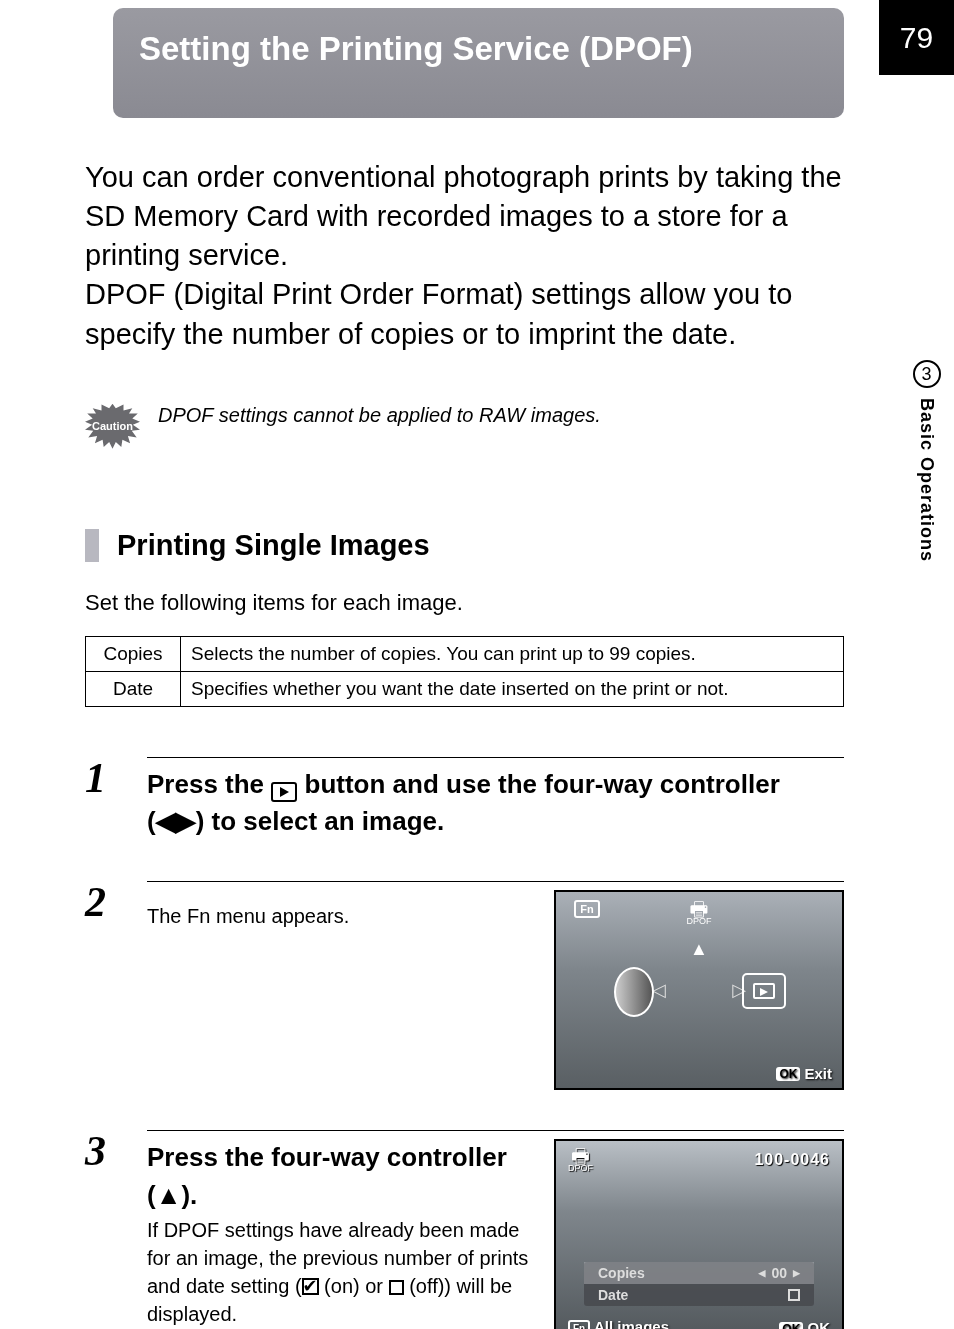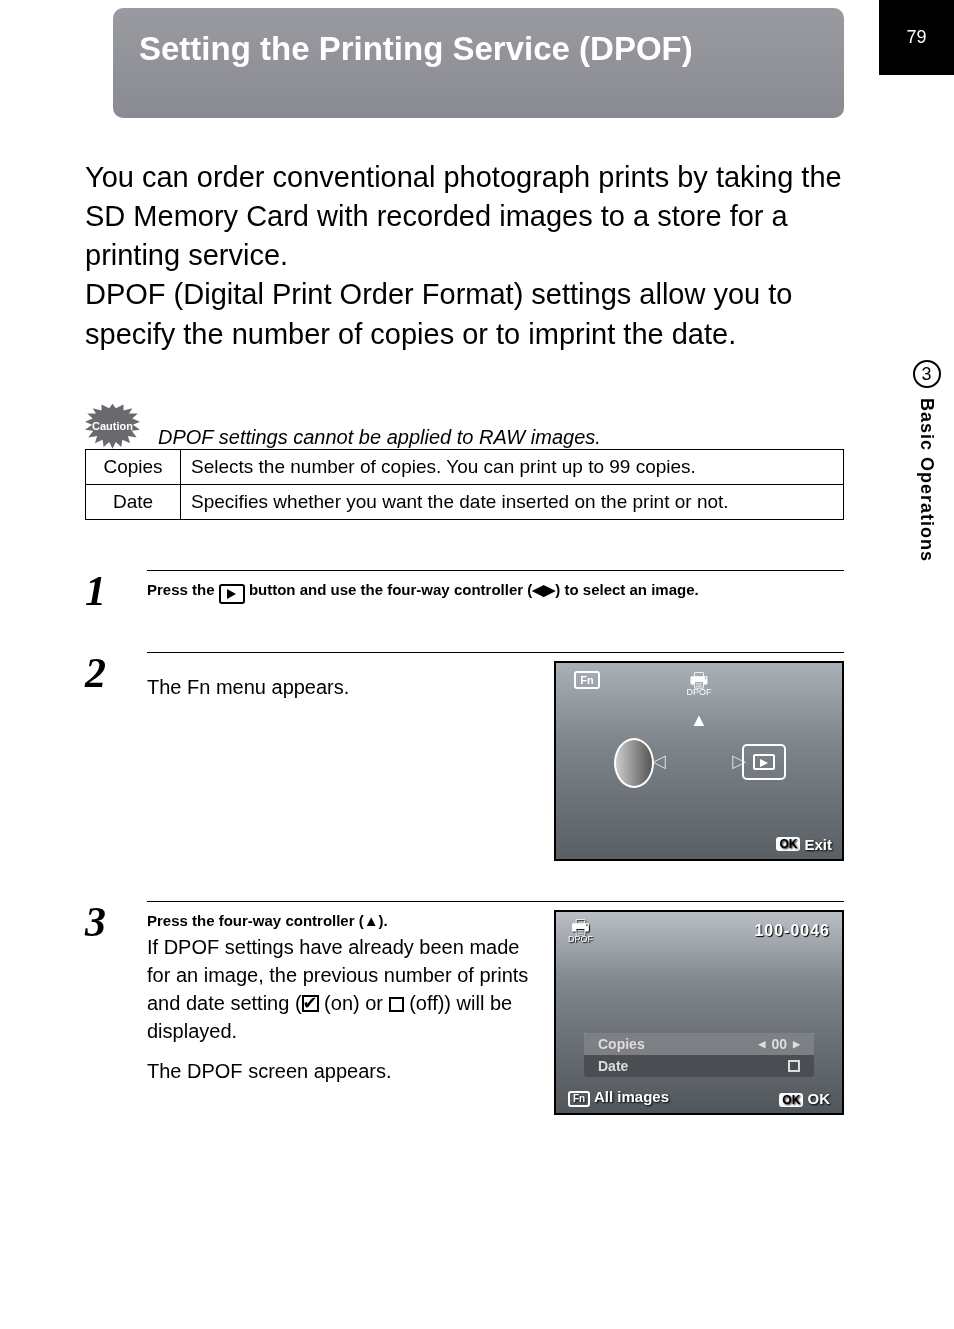--- a/index.html
+++ b/index.html
@@ -1,37 +1,37 @@
 <!DOCTYPE html>
 <html><head>
 <meta charset="utf-8">
 <style>
   * { box-sizing: border-box; margin: 0; padding: 0; }
   body { font-family: Arial, Helvetica, sans-serif; width: 954px; height: 1329px; position: relative; background: #fff; color: #000; }
-  .page-number-box { position: absolute; top: 0; right: 0; width: 75px; height: 75px; background: #000; color: #fff; display: flex; align-items: center; justify-content: center; font-size: 18px; }
+  .page-number-box { position: absolute; top: 0; right: 0; width: 75px; height: 75px; background: #000; color: #fff; display: flex; align-items: center; justify-content: center; font-size: 30px; }
   .side-tab { position: absolute; top: 360px; right: 0; width: 55px; height: 280px; display:flex; flex-direction:column; align-items:center; }
   .side-circle { width: 28px; height: 28px; border-radius: 50%; border: 2px solid #000; display: flex; align-items: center; justify-content: center; font-size: 18px; margin-bottom: 10px; }
   .side-label { writing-mode: vertical-rl; text-orientation: mixed; font-weight: bold; font-size: 18px; letter-spacing: 1px; }
   .content { padding: 0 110px 0 85px; }
   .title-banner { background: linear-gradient(#9a9aa1,#8a8a92); border-radius: 10px; padding: 22px 26px 50px 26px; margin-top: 8px; position: relative; margin-left: 28px; }
   .title-banner h1 { color:#fff; font-size: 33px; font-weight: bold; }
   .intro { font-size: 29px; line-height: 1.35; margin-top: 40px; }
-  .caution-row { display:flex; align-items:flex-end; gap:18px; margin-top:50px; }
+  .caution-row { display:flex; align-items:flex-start; gap:18px; margin-top:50px; }
   .caution-burst { width:55px; height:45px; background:#6a6a6e; position:relative; display:flex; align-items:center; justify-content:center; color:#fff; font-size:11px; font-weight:bold; clip-path: polygon(50% 0%,56% 10%,70% 2%,70% 15%,86% 10%,80% 22%,96% 22%,86% 33%,100% 40%,87% 47%,100% 58%,85% 60%,94% 75%,78% 72%,82% 88%,68% 80%,66% 96%,56% 85%,50% 100%,44% 85%,34% 96%,32% 80%,18% 88%,22% 72%,6% 75%,15% 60%,0% 58%,13% 47%,0% 40%,14% 33%,4% 22%,20% 22%,14% 10%,30% 15%,30% 2%,44% 10%); }
   .caution-text { font-size:20px;font-style:italic; }
   .section-bar { border-left: 14px solid #b8b8c0; padding-left: 18px; margin-top: 80px; margin-bottom: 28px;}
   .section-bar h2 { font-size: 29px; font-weight: bold; }
   .set-line { font-size: 22px; margin-bottom: 20px; }
   table.spec { border-collapse: collapse; width: 100%; margin-bottom: 50px; }
   table.spec td { border: 1px solid #000; padding: 6px 10px; font-size: 19px; }
   table.spec td:first-child { width: 95px; text-align:center; }
   .step { display:flex; gap: 22px; margin-bottom: 40px; }
   .step-num { font-family: 'Brush Script MT','Comic Sans MS',cursive; font-style: italic; font-size: 42px; font-weight: bold; line-height: 1; width: 40px; flex-shrink:0; }
   .step-body { flex: 1; border-top: 1px solid #000; padding-top: 8px; }
-  .step-title { font-size: 15px; font-weight: bold; line-height: 1.45; }
+  .step-title { font-size: 26px; font-weight: bold; line-height: 1.45; }
   .step-desc { font-size: 20px; margin-top: 12px; line-height: 1.4; }
   .step-row { display:flex; gap: 20px; align-items:flex-start; }
   .step-text-col { flex: 1; }
   .play-icon{ width:26px;height:20px;border:2px solid #000;border-radius:3px;display:inline-flex;align-items:center;justify-content:center; vertical-align:-4px; }
   .play-icon::before{content:"";border-left:9px solid #000;border-top:5px solid transparent;border-bottom:5px solid transparent;}
   .fn-text{ font-family: Arial; font-weight:bold; }
   .check-on{ display:inline-block; width:17px;height:17px;border:2px solid #000; position:relative; vertical-align:-2px;}
   .check-on::after{content:"✔"; position:absolute; top:-6px; left:-1px; font-size:18px; }
   .check-off{ display:inline-block; width:15px;height:15px;border:2px solid #000; vertical-align:-2px;}
   
@@ -81,21 +81,25 @@
   </div>
 
   <p class="intro" style="white-space:pre-line;">You can order conventional photograph prints by taking the SD Memory Card with recorded images to a store for a printing service.
 DPOF (Digital Print Order Format) settings allow you to specify the number of copies or to imprint the date.</p>
 
   <div class="caution-row">
     <div class="caution-burst">Caution</div>
     <div class="caution-text">DPOF settings cannot be applied to RAW images.</div>
   </div>
 
+  <div class="section-bar">
+    <h2>Printing Single Images</h2>
+  </div>
 
+  <p class="set-line">Set the following items for each image.</p>
 
   <table class="spec">
     <tbody>
         <tr>
       <td>Copies</td>
       <td>Selects the number of copies. You can print up to 99 copies.</td>
     </tr>
     <tr>
       <td>Date</td>
       <td>Specifies whether you want the date inserted on the print or not.</td>

